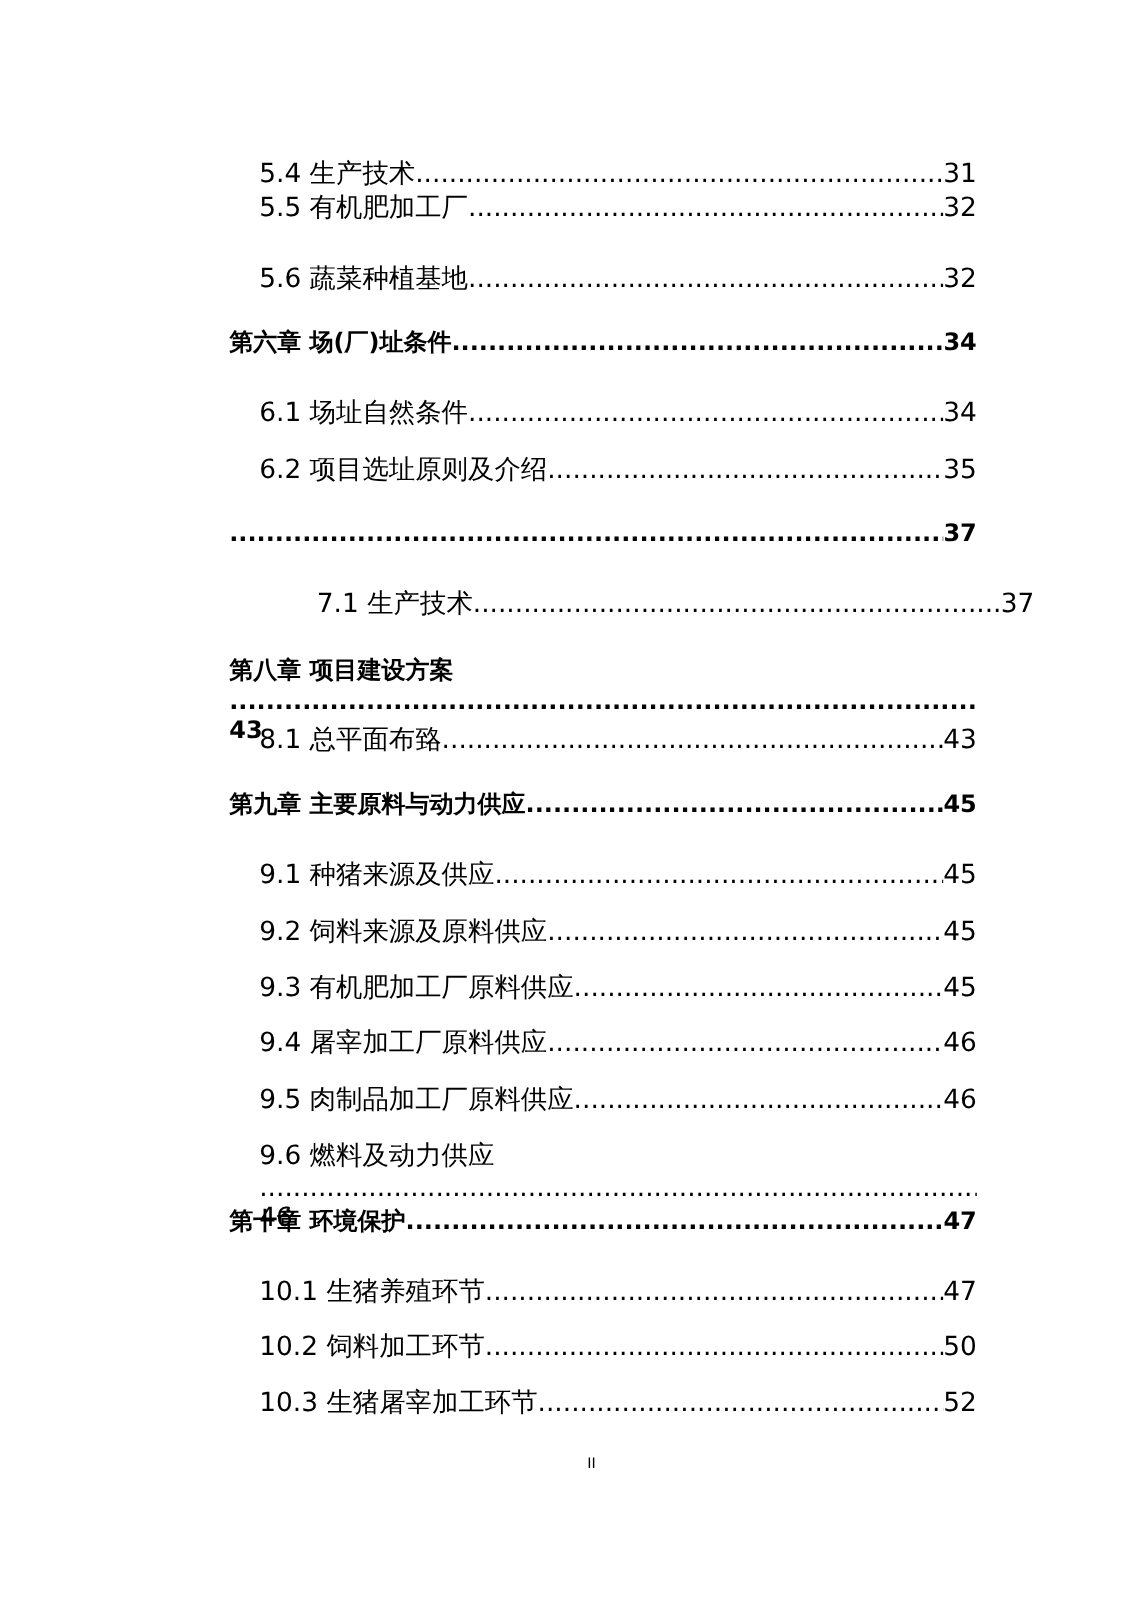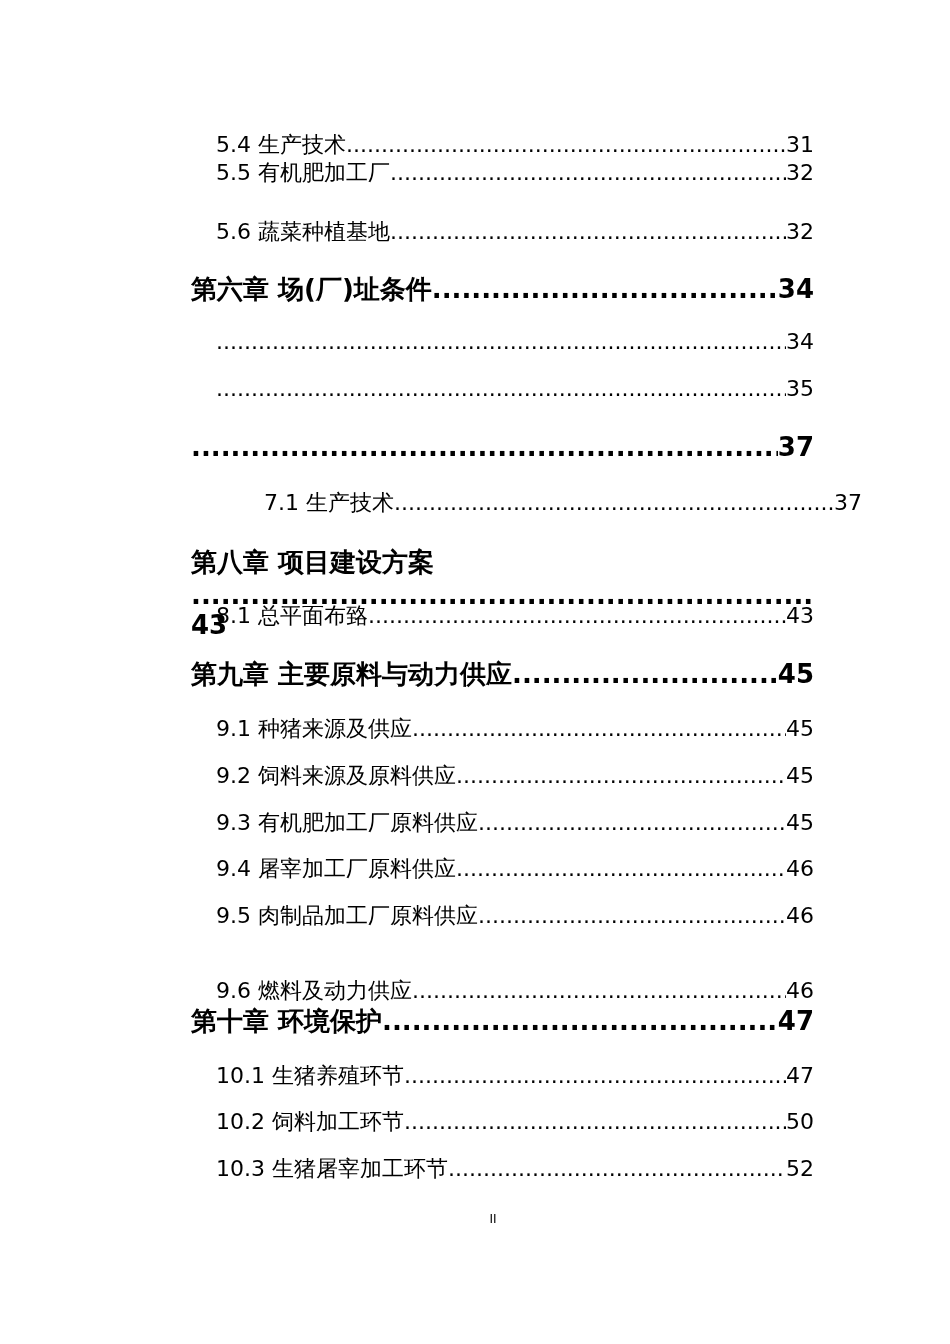--- a/index.html
+++ b/index.html
@@ -1,21 +1,21 @@
 <!DOCTYPE html>
 <html><head>
   <meta charset="utf-8">
   <style>
     html, body { margin: 0; padding: 0; background: #ffffff; }
     body { width: 950px; height: 1344px; position: relative; overflow: hidden;
            font-family: "DejaVu Sans", "Liberation Sans", sans-serif; color: #000; }
     .toc { position: absolute; left: 0; top: 0; width: 950px; }
     .row { position: absolute; display: flex; align-items: baseline; white-space: nowrap; overflow: hidden; }
     .row.sub { left: 216px; width: 598px; font-size: 22px; }
-    .row.chap { left: 191px; width: 623px; font-size: 26px; font-weight: bold; }
+    .row.chap { left: 191px; width: 623px; font-size: 20px; font-weight: bold; }
     .row .title { flex: 0 0 auto; }
     .row .leader { flex: 1 1 auto; overflow: hidden; letter-spacing: 0; }
     .row .leader::after { content: "................................................................................................................................................................................................"; }
     .row .page { flex: 0 0 auto; }
     .page-number { position: absolute; top: 1212px; left: 0; width: 986px; text-align: center; font-size: 12px; }
   </style>
 </head>
 <body>
 
 <div class="toc">
@@ -33,24 +33,26 @@
       <span class="title"><span>5.6</span> <span>蔬菜种植基地</span></span>
       <span class="leader"></span>
       <span class="page">32</span>
     </div>
   <div class="row chap" style="top: 272px;">
       <span class="title"><span>第六章</span> <span>场(厂)址条件</span></span>
       <span class="leader"></span>
       <span class="page">34</span>
     </div>
   <div class="row sub" style="top: 329px;">
+      <span class="title"><span>6.1</span> <span>场址自然条件</span></span>
       <span class="leader"></span>
       <span class="page">34</span>
     </div>
   <div class="row sub" style="top: 376px;">
+      <span class="title"><span>6.2</span> <span>项目选址原则及介绍</span></span>
       <span class="leader"></span>
       <span class="page">35</span>
     </div>
   <div class="row chap" style="top: 432px;">
       <span class="leader"></span>
       <span class="page">37</span>
     </div>
   <div class="row sub" style="top: 488px; margin-left: 48px;">
       <span class="title"><span>7.1</span> <span>生产技术</span></span>
       <span class="leader"></span>
@@ -89,21 +91,21 @@
   <div class="row sub" style="top: 854px;">
       <span class="title"><span>9.4</span> <span>屠宰加工厂原料供应</span></span>
       <span class="leader"></span>
       <span class="page">46</span>
     </div>
   <div class="row sub" style="top: 901px;">
       <span class="title"><span>9.5</span> <span>肉制品加工厂原料供应</span></span>
       <span class="leader"></span>
       <span class="page">46</span>
     </div>
-  <div class="row sub" style="top: 976px;">
+  <div class="row sub" style="top: 948px; flex-direction: column;">
       <span class="title"><span>9.6</span> <span>燃料及动力供应</span></span>
       <span class="leader"></span>
       <span class="page">46</span>
     </div>
   <div class="row chap" style="top: 1004px;">
       <span class="title"><span>第十章</span> <span>环境保护</span></span>
       <span class="leader"></span>
       <span class="page">47</span>
     </div>
   <div class="row sub" style="top: 1061px;">

